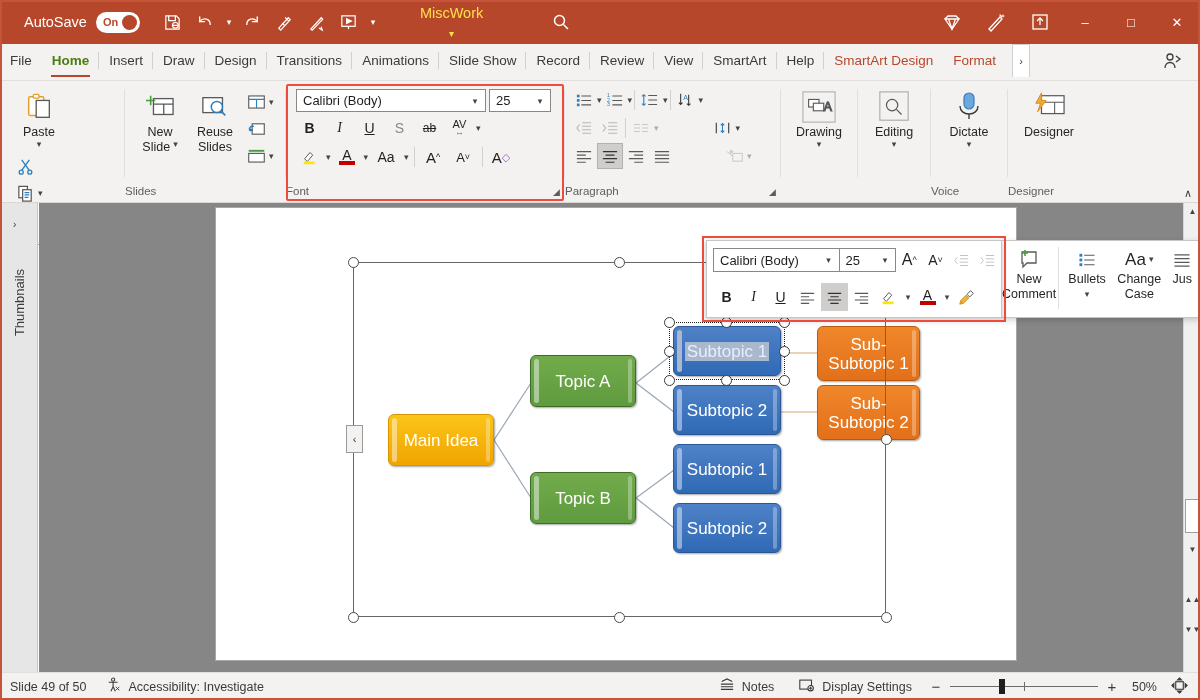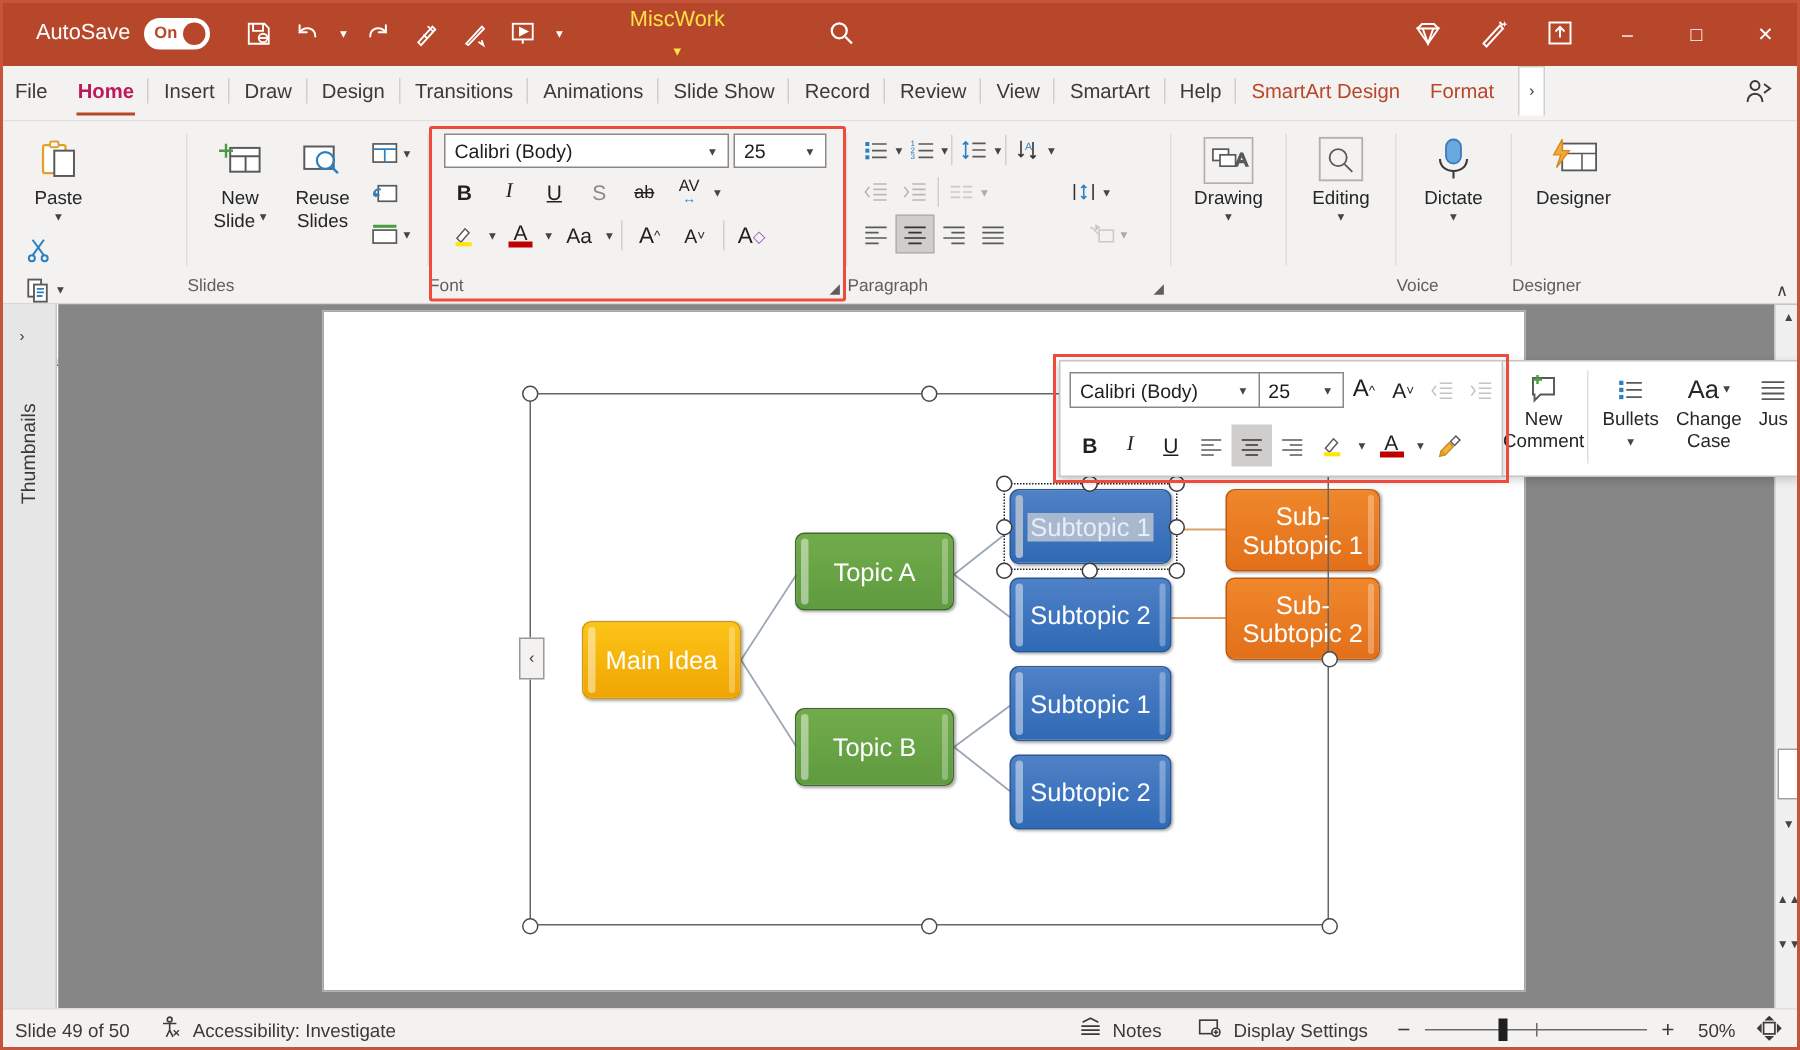--- a/index.html
+++ b/index.html
@@ -46,21 +46,21 @@
   #tabsrow{
     position:absolute; left:0; top:44px; width:1200px; height:37px;
     background:#f3f2f1; display:flex; align-items:flex-start;
     border-bottom:1px solid #e1dfdd;
   }
   .tab{
     height:33px; padding:0 10px; display:flex; align-items:center; justify-content:center;
     font-size:13.5px; color:#3b3a39; position:relative; white-space:nowrap;
   }
   .tab .sep{ position:absolute; right:0; top:8px; height:17px; width:1px; background:#d2d0ce;}
-  .tab.active{ font-weight:bold; color:#be185d; }
+  .tab.active{ font-weight:bold; color:#4d7c0f; }
   .tab.active::after{
     content:""; position:absolute; left:9px; right:9px; bottom:0px; height:2.5px; background:#b7472a;
   }
   .tab.ctx{ color:#b7472a; }
   .tabs-more{
     width:18px; height:33px; display:flex;align-items:center;justify-content:center;
     font-size:11px; color:#3b3a39; border:1px solid #d2d0ce; border-bottom:none; background:#fff;
     margin-left:6px;
   }
   .tabs-right{ margin-left:auto; display:flex; align-items:center; padding-right:8px;}

